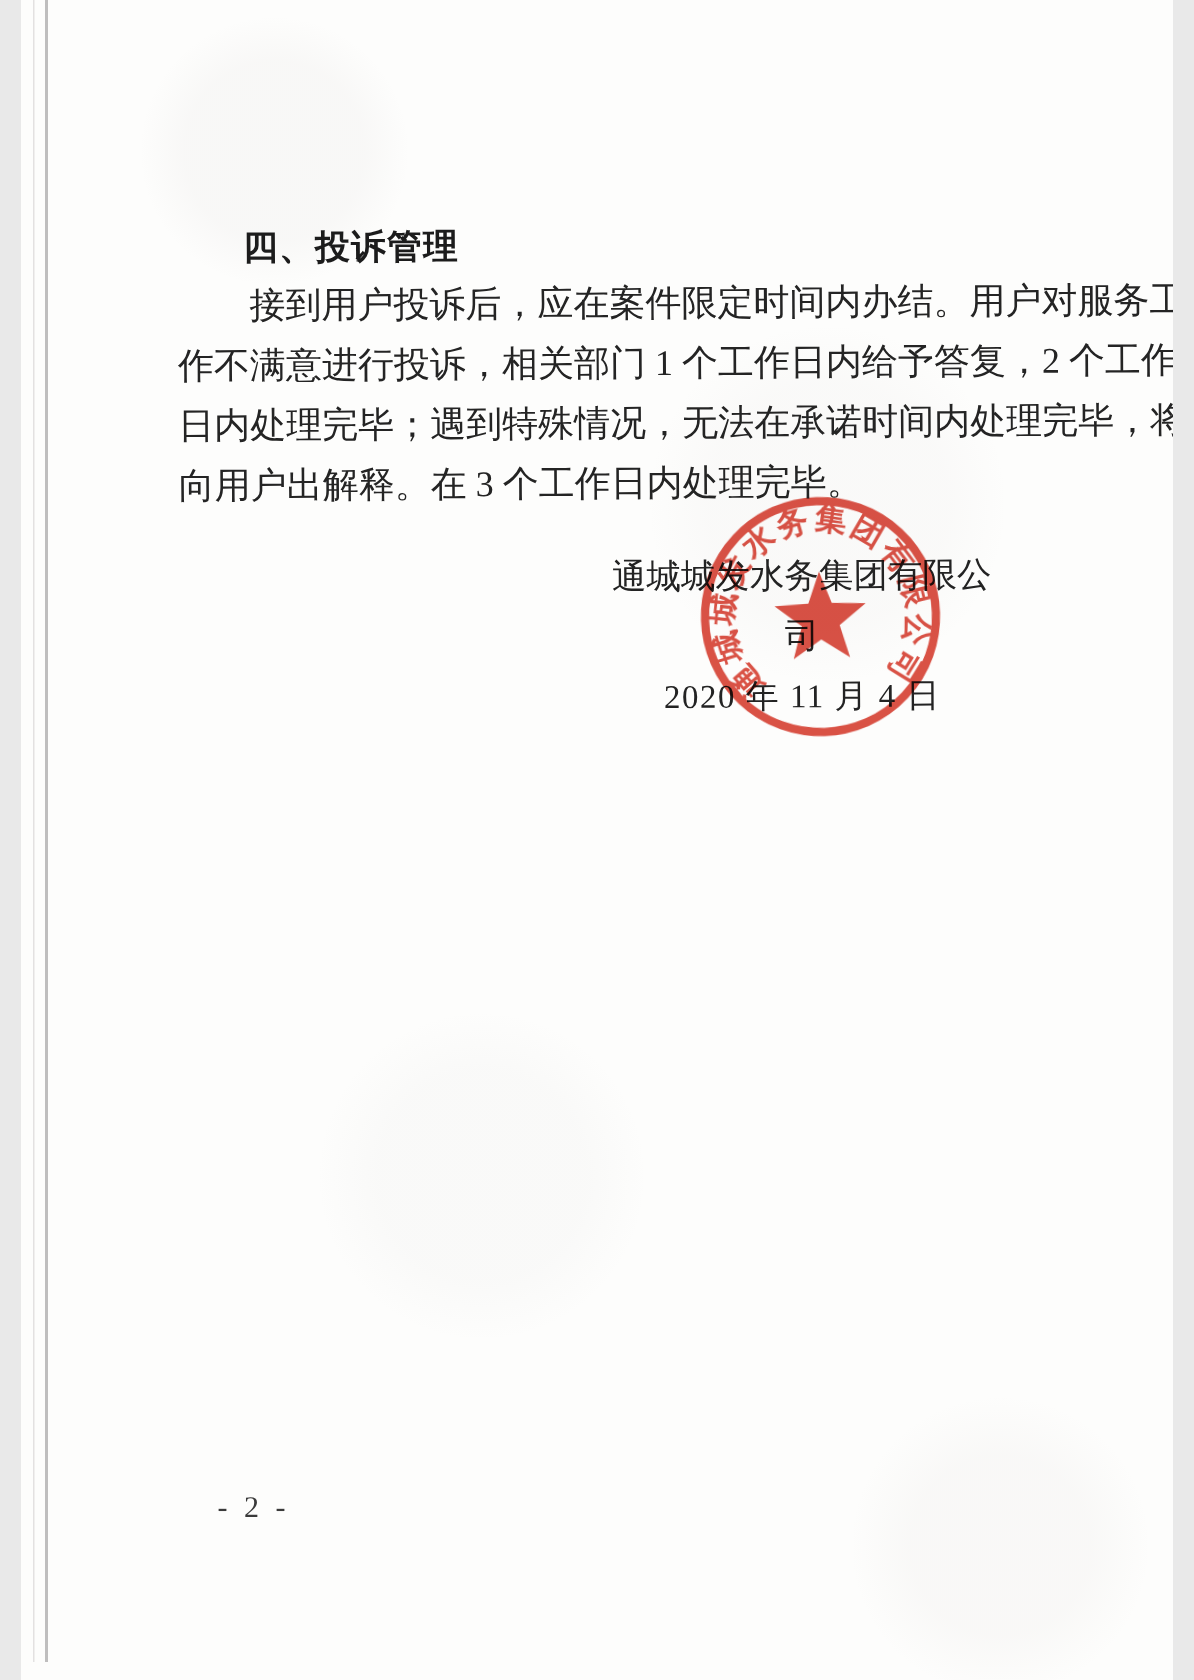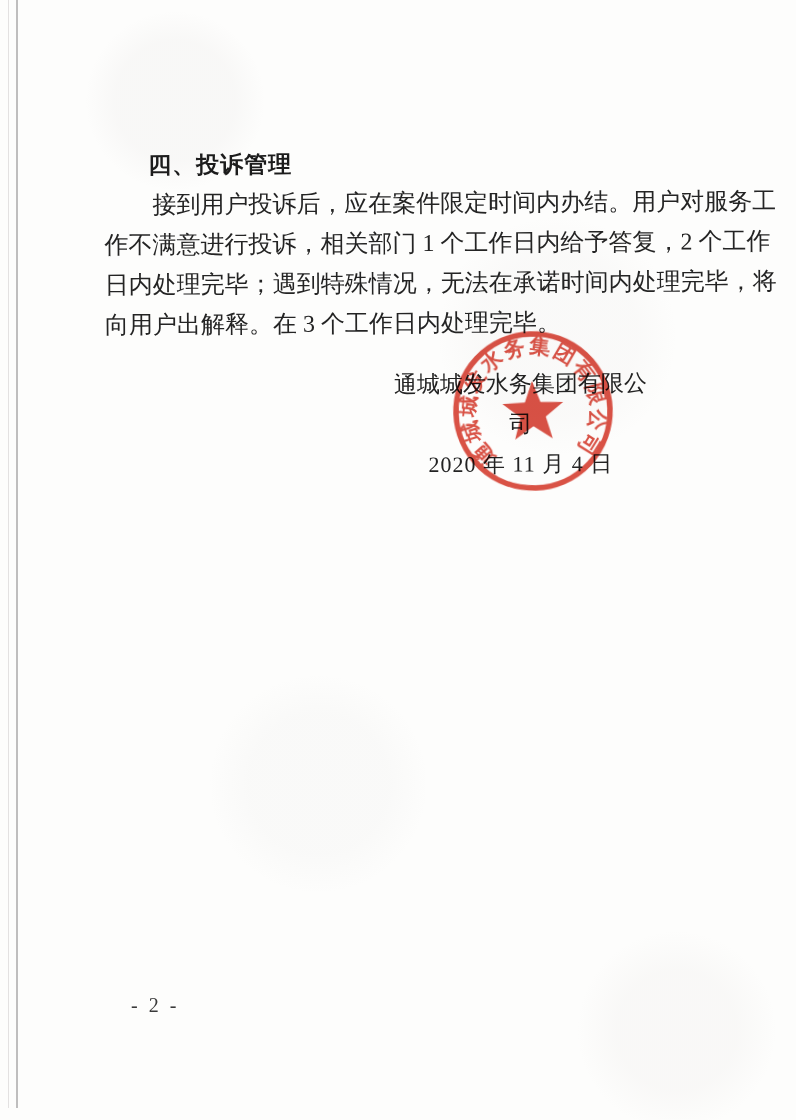--- a/index.html
+++ b/index.html
@@ -2,32 +2,33 @@
 <html><head>
 <meta charset="utf-8">
 <style>
   html, body {
     margin: 0;
     padding: 0;
     background: #e9e9e9;
   }
   .page {
     position: relative;
-    width: 796px;
+    width: 732px;
     height: 1120px;
     margin: 0 auto;
     overflow: hidden;
     background-color: #fdfdfc;
     background-image:
       radial-gradient(circle at 22% 9%, rgba(160,150,150,0.05) 0 60px, transparent 90px),
       radial-gradient(circle at 70% 30%, rgba(170,160,160,0.04) 0 80px, transparent 120px),
       radial-gradient(circle at 40% 70%, rgba(160,160,160,0.04) 0 70px, transparent 110px),
       radial-gradient(circle at 85% 92%, rgba(170,160,155,0.05) 0 60px, transparent 100px);
     font-family: "Liberation Serif", "DejaVu Serif", serif;
     color: #222;
+    padding-left: 36px;
   }
   
   .scan-line { position: absolute; top: 0; bottom: 12px; pointer-events: none; }
   .scan-line-a { left: 8px;  width: 1px; background: rgba(150,145,145,0.25); }
   .scan-line-b { left: 16px; width: 2px; background: rgba(140,138,138,0.55); }
 
   .content {
     position: absolute;
     left: 104px;
     top: 151px;

